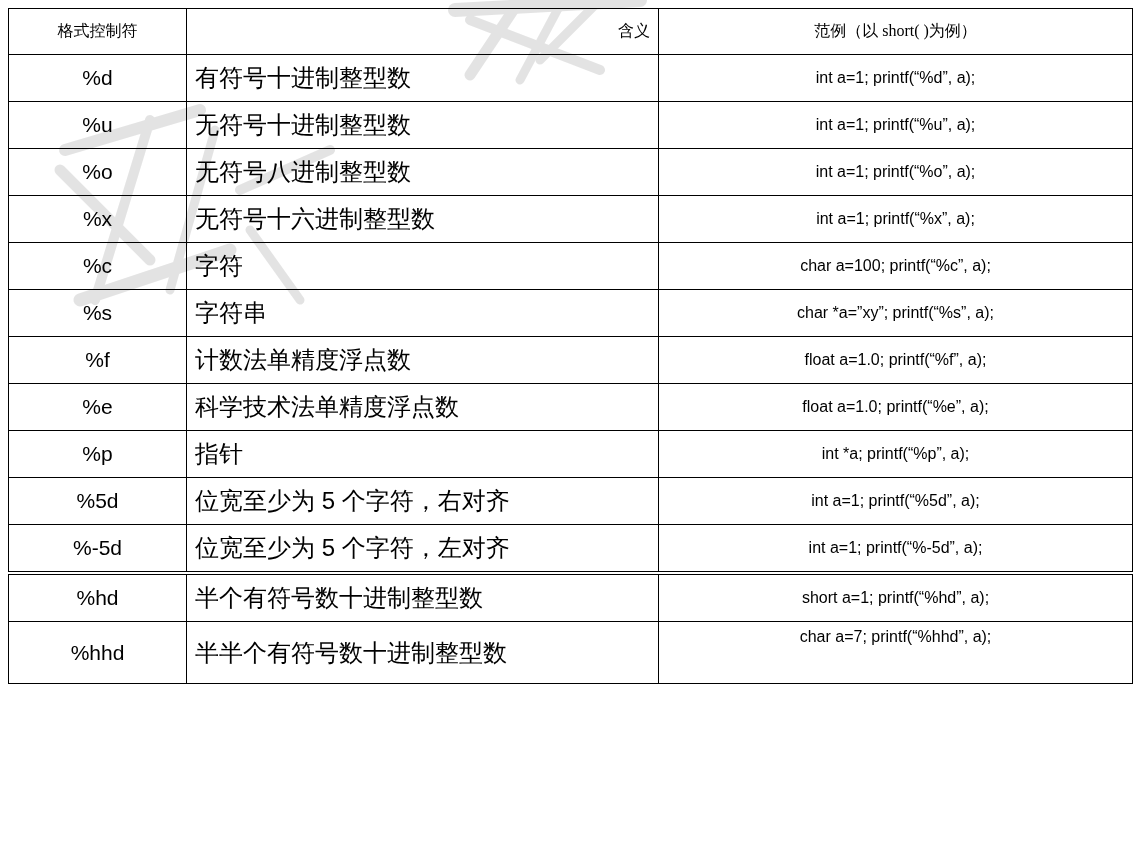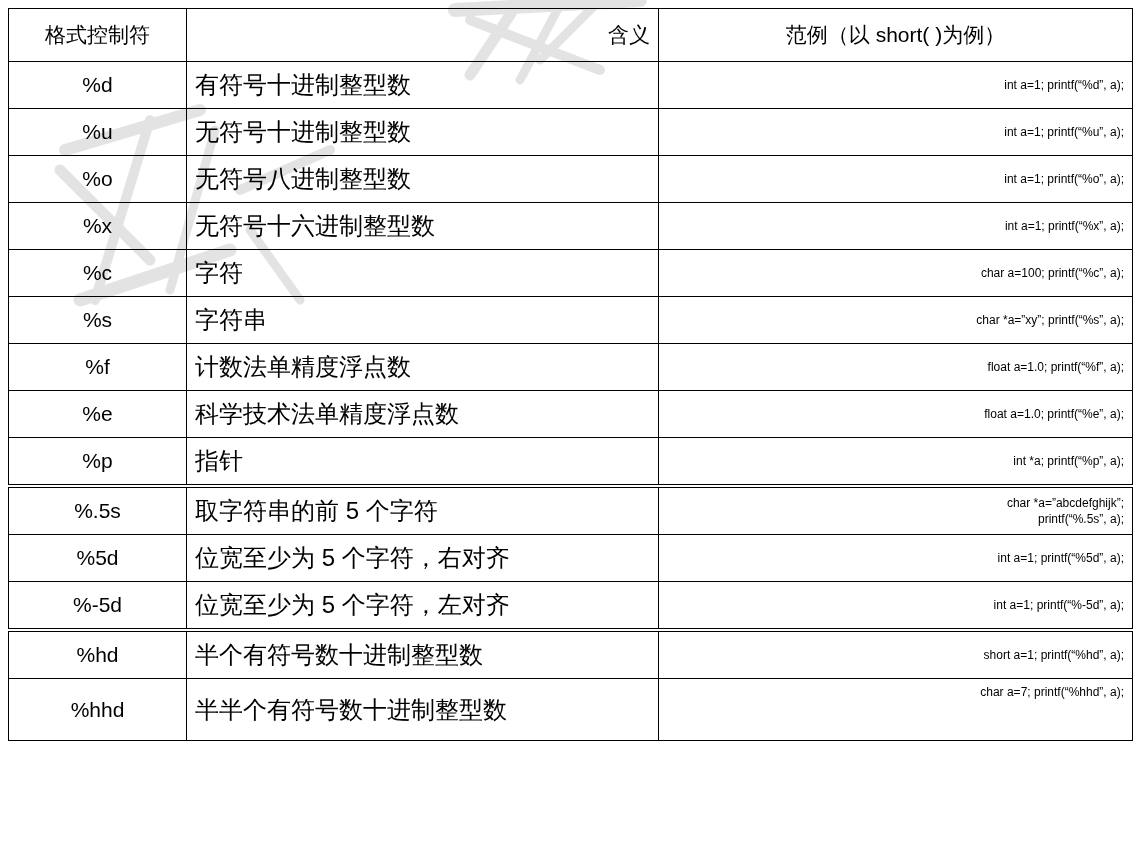--- a/index.html
+++ b/index.html
@@ -53,29 +53,30 @@
 
   .col-code {
     text-align: center;
     font-size: 21px;
   }
   .col-mean {
     text-align: left;
     font-size: 24px;
   }
   .col-ex {
-    text-align: right;
-    font-size: 12px;
+    text-align: center;
+    font-size: 16px;
   }
 
   
   tr.head td {
-    font-size: 21px;
+    font-size: 16px;
     padding-top: 12px;
     padding-bottom: 12px;
+    font-family: Liberation Serif, serif;
   }
   tr.head .col-code { text-align: center; }
   tr.head .col-mean { text-align: right; padding-left: 12px; }
   tr.head .col-ex { text-align: center; }
 
   tr.body td { height: 38px; }
 
   
   tr.sep-top td {
     border-top: 4px double #000000;
@@ -163,28 +164,20 @@
         <td class="col-code">%e</td>
         <td class="col-mean">科学技术法单精度浮点数</td>
         <td class="col-ex">float a=1.0; printf(“%e”, a);</td>
       </tr>
       <tr class="body">
         <td class="col-code">%p</td>
         <td class="col-mean">指针</td>
         <td class="col-ex">int *a; printf(“%p”, a);</td>
       </tr>
 
-      <tr class="body sep-top">
-        <td class="col-code">%.5s</td>
-        <td class="col-mean">取字符串的前 5 个字符</td>
-        <td class="col-ex two-line">
-          <span class="ex-line">char *a=”abcdefghijk”;</span>
-          <span class="ex-line">printf(“%.5s”, a);</span>
-        </td>
-      </tr>
       <tr class="body">
         <td class="col-code">%5d</td>
         <td class="col-mean">位宽至少为 5 个字符，右对齐</td>
         <td class="col-ex">int a=1; printf(“%5d”, a);</td>
       </tr>
       <tr class="body">
         <td class="col-code">%-5d</td>
         <td class="col-mean">位宽至少为 5 个字符，左对齐</td>
         <td class="col-ex">int a=1; printf(“%-5d”, a);</td>
       </tr>

